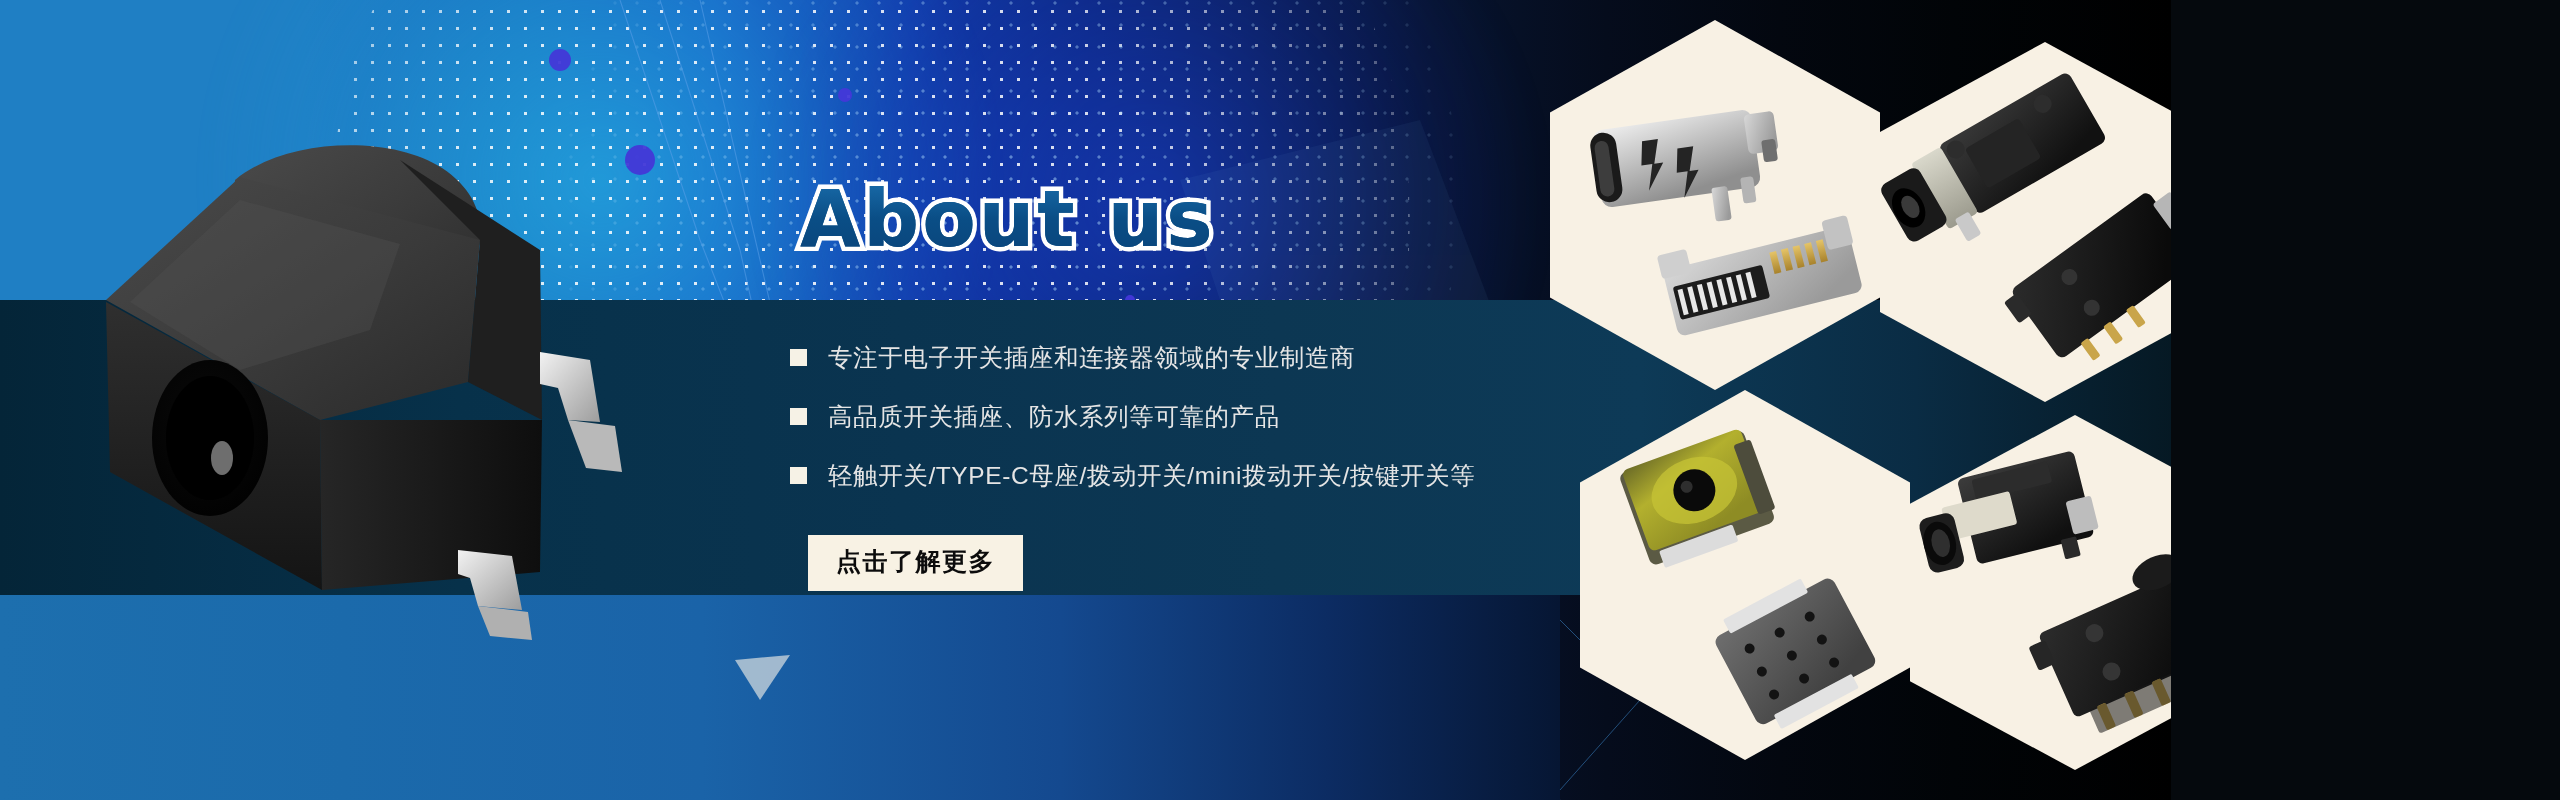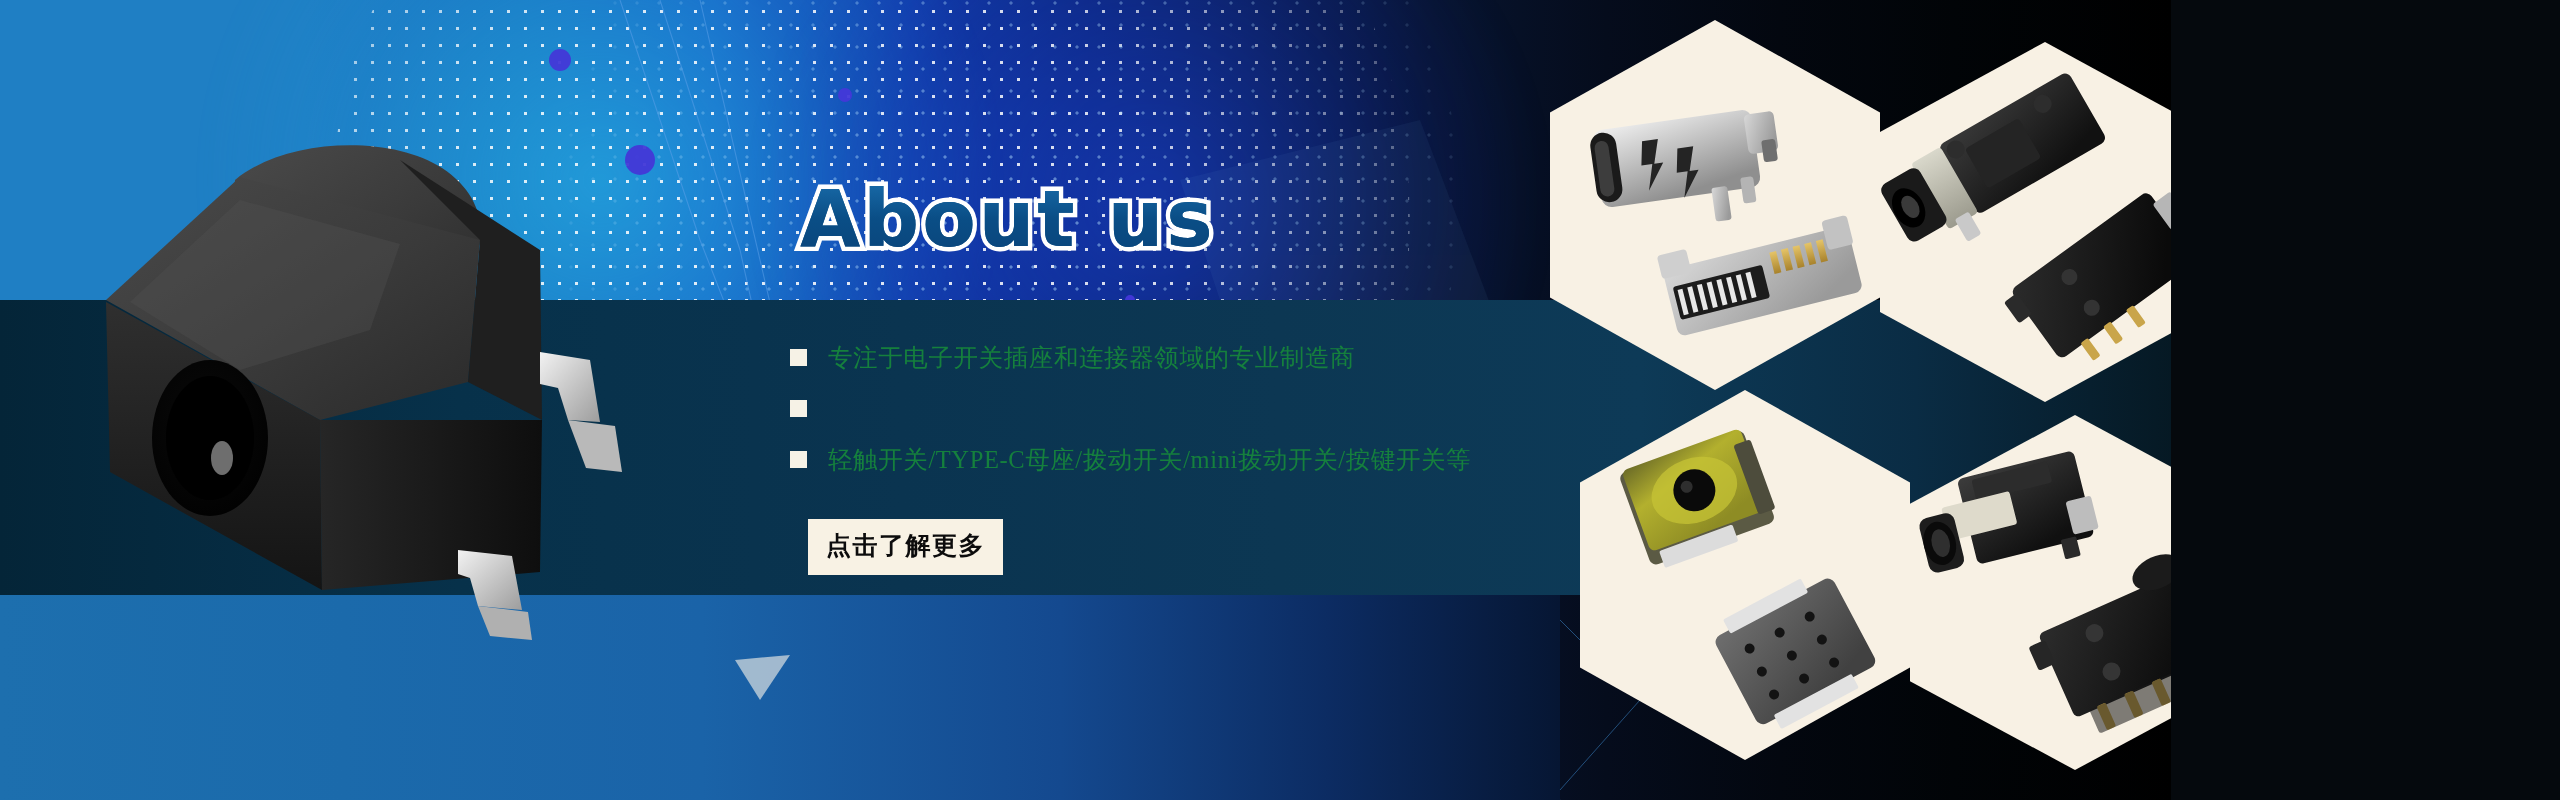--- a/index.html
+++ b/index.html
@@ -158,38 +158,38 @@
     align-items:center;
     margin-bottom:26px;
   }
   .bullet-marker {
     width:17px; height:17px;
     background:#f6f2e6;
     flex:0 0 auto;
     margin-right:21px;
   }
   .bullet-text {
-    color:#15803d;
+    color:#e5e5e5;
     font-size:24.5px;
     letter-spacing:0.6px;
-    font-family:Liberation Serif, serif;
+    font-family:Liberation Sans, sans-serif;
     white-space:nowrap;
   }
 
   .cta {
     display:inline-block;
     margin-top:17px;
     margin-left:18px;
     background:#f8f2e4;
     color:#0c0c0c;
     font-size:25px;
     font-weight:bold;
     letter-spacing:1.5px;
     font-family:"DejaVu Sans", sans-serif;
-    padding:13px 18px 14px;
+    padding:13px 28px 14px;
     border:none;
     cursor:pointer;
     line-height:1.15;
   }
 
   
   .hexes {
     position:absolute;
     left:1560px; top:0;
     width:1000px; height:800px;
@@ -319,20 +319,21 @@
       <div class="title-fill">About  us</div>
     </div>
 
     <div class="bullets">
       <div class="bullet">
         <span class="bullet-marker"></span>
         <span class="bullet-text">专注于电子开关插座和连接器领域的专业制造商</span>
       </div>
       <div class="bullet">
         <span class="bullet-marker"></span>
+        <span class="bullet-text">高品质开关插座、防水系列等可靠的产品</span>
       </div>
       <div class="bullet">
         <span class="bullet-marker"></span>
         <span class="bullet-text">轻触开关/TYPE-C母座/拨动开关/mini拨动开关/按键开关等</span>
       </div>
     </div>
 
     <button class="cta">点击了解更多</button>
   </div>
 

